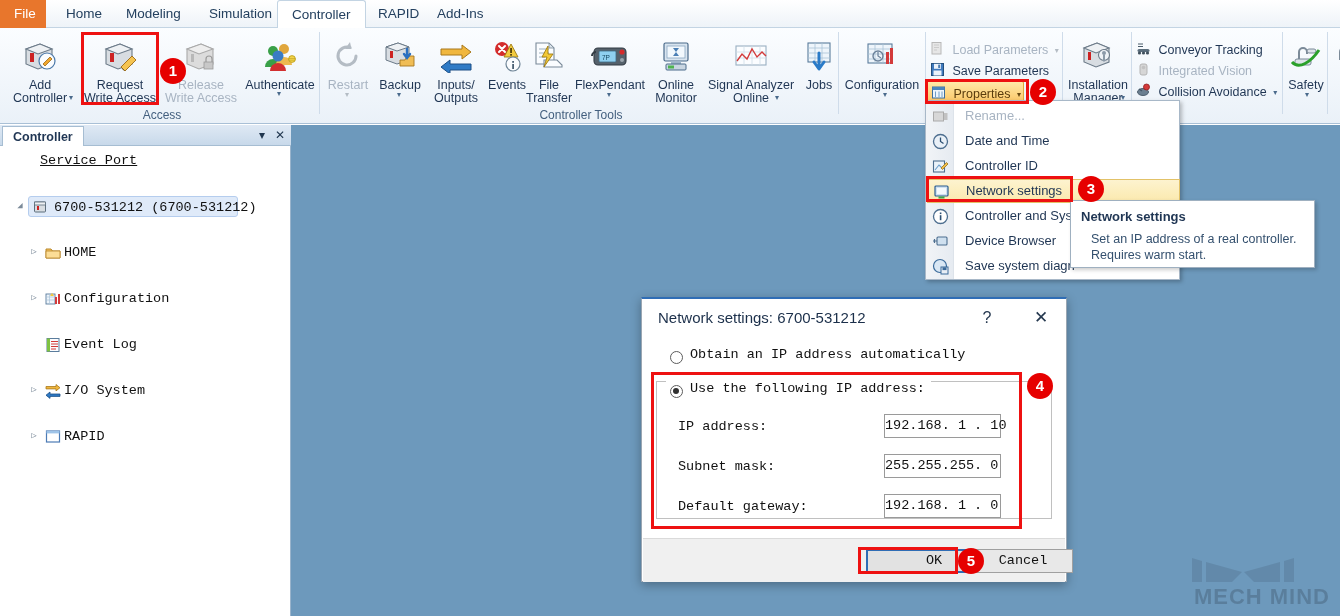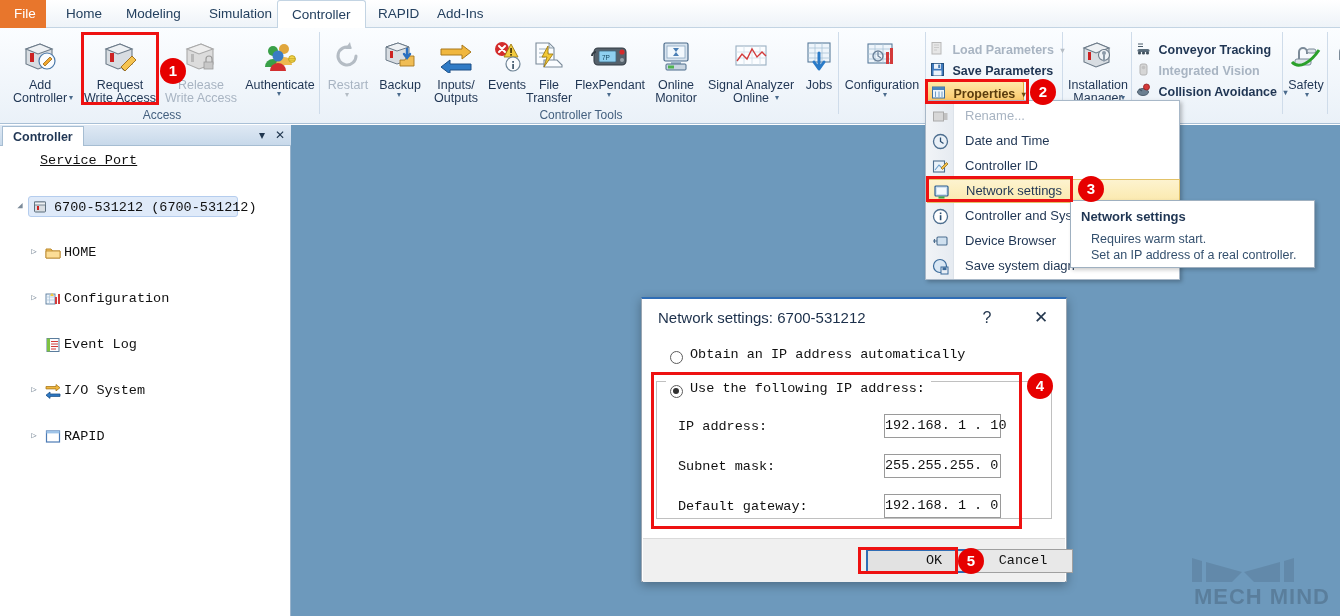--- a/index.html
+++ b/index.html
@@ -28,21 +28,21 @@
                 background:linear-gradient(#fbfdff,#eaf1f8); border-bottom:1px solid #a9c0d6; }
   .rsep { position:absolute; top:4px; width:1px; height:82px; background:#cfdcea; }
   .grouplabel { position:absolute; font-size:12px; color:#44607f; text-align:center; }
 
   .bigbtn { position:absolute; text-align:center; font-size:12.5px; line-height:13px;
             color:#1f3553; cursor:default; }
   .bigbtn .lbl { display:block; white-space:pre; }
   .bigbtn.dis { color:#a8b4c2; }
   .icn { display:block; margin:0 auto 3px auto; }
 
-  .smallrow { position:absolute; font-size:12.5px; color:#1f3553; white-space:nowrap; cursor:default;font-weight:bold; }
+  .smallrow { position:absolute; font-size:12.5px; color:#1f3553; white-space:nowrap; cursor:default; }
   .smallrow.dis { color:#a8b4c2; }
   .smallrow .si { display:inline-block; vertical-align:middle; margin-right:4px; }
   .smallrow .st { display:inline-block; vertical-align:middle; }
   .caret { display:inline-block; font-size:8px; color:#4a6a8c; vertical-align:middle; margin-left:3px;}
 
   .propbtn { position:absolute; background:linear-gradient(#ffe9a8,#fcc96b);
              border:1px solid #e0a93c; border-radius:2px; }
 
   
   #leftpanel { position:absolute; left:0; top:125px; width:291px; height:491px;
@@ -638,22 +638,22 @@
         <rect x="9" y="9" width="7" height="7" fill="#e8eef5" stroke="#3a6a9a" stroke-width="1"></rect>
         <rect x="10.5" y="9.3" width="4" height="2.8" fill="#3a6a9a"></rect>
       </svg>
     </span>
     <span class="mtext">Save system diagn</span>
   </div>
 </div>
 
 <div id="tooltip">
   <div class="tt-title">Network settings</div>
+  <div class="tt-line">Set an IP address of a real controller.</div>
   <div class="tt-line">Requires warm start.</div>
-  <div class="tt-line">Set an IP address of a real controller.</div>
 </div>
 
 <div id="dialog">
   <div id="dlg-title">Network settings: 6700-531212</div>
   <div class="dlgbtnicon" style="left:330px;">?</div>
   <div class="dlgbtnicon" style="left:384px;font-size:17px;">✕</div>
 
   <div class="radio" style="left:28px;top:52px;"></div>
   <div class="dlabel" style="left:48px;top:48px;">Obtain an IP address automatically</div>
 

